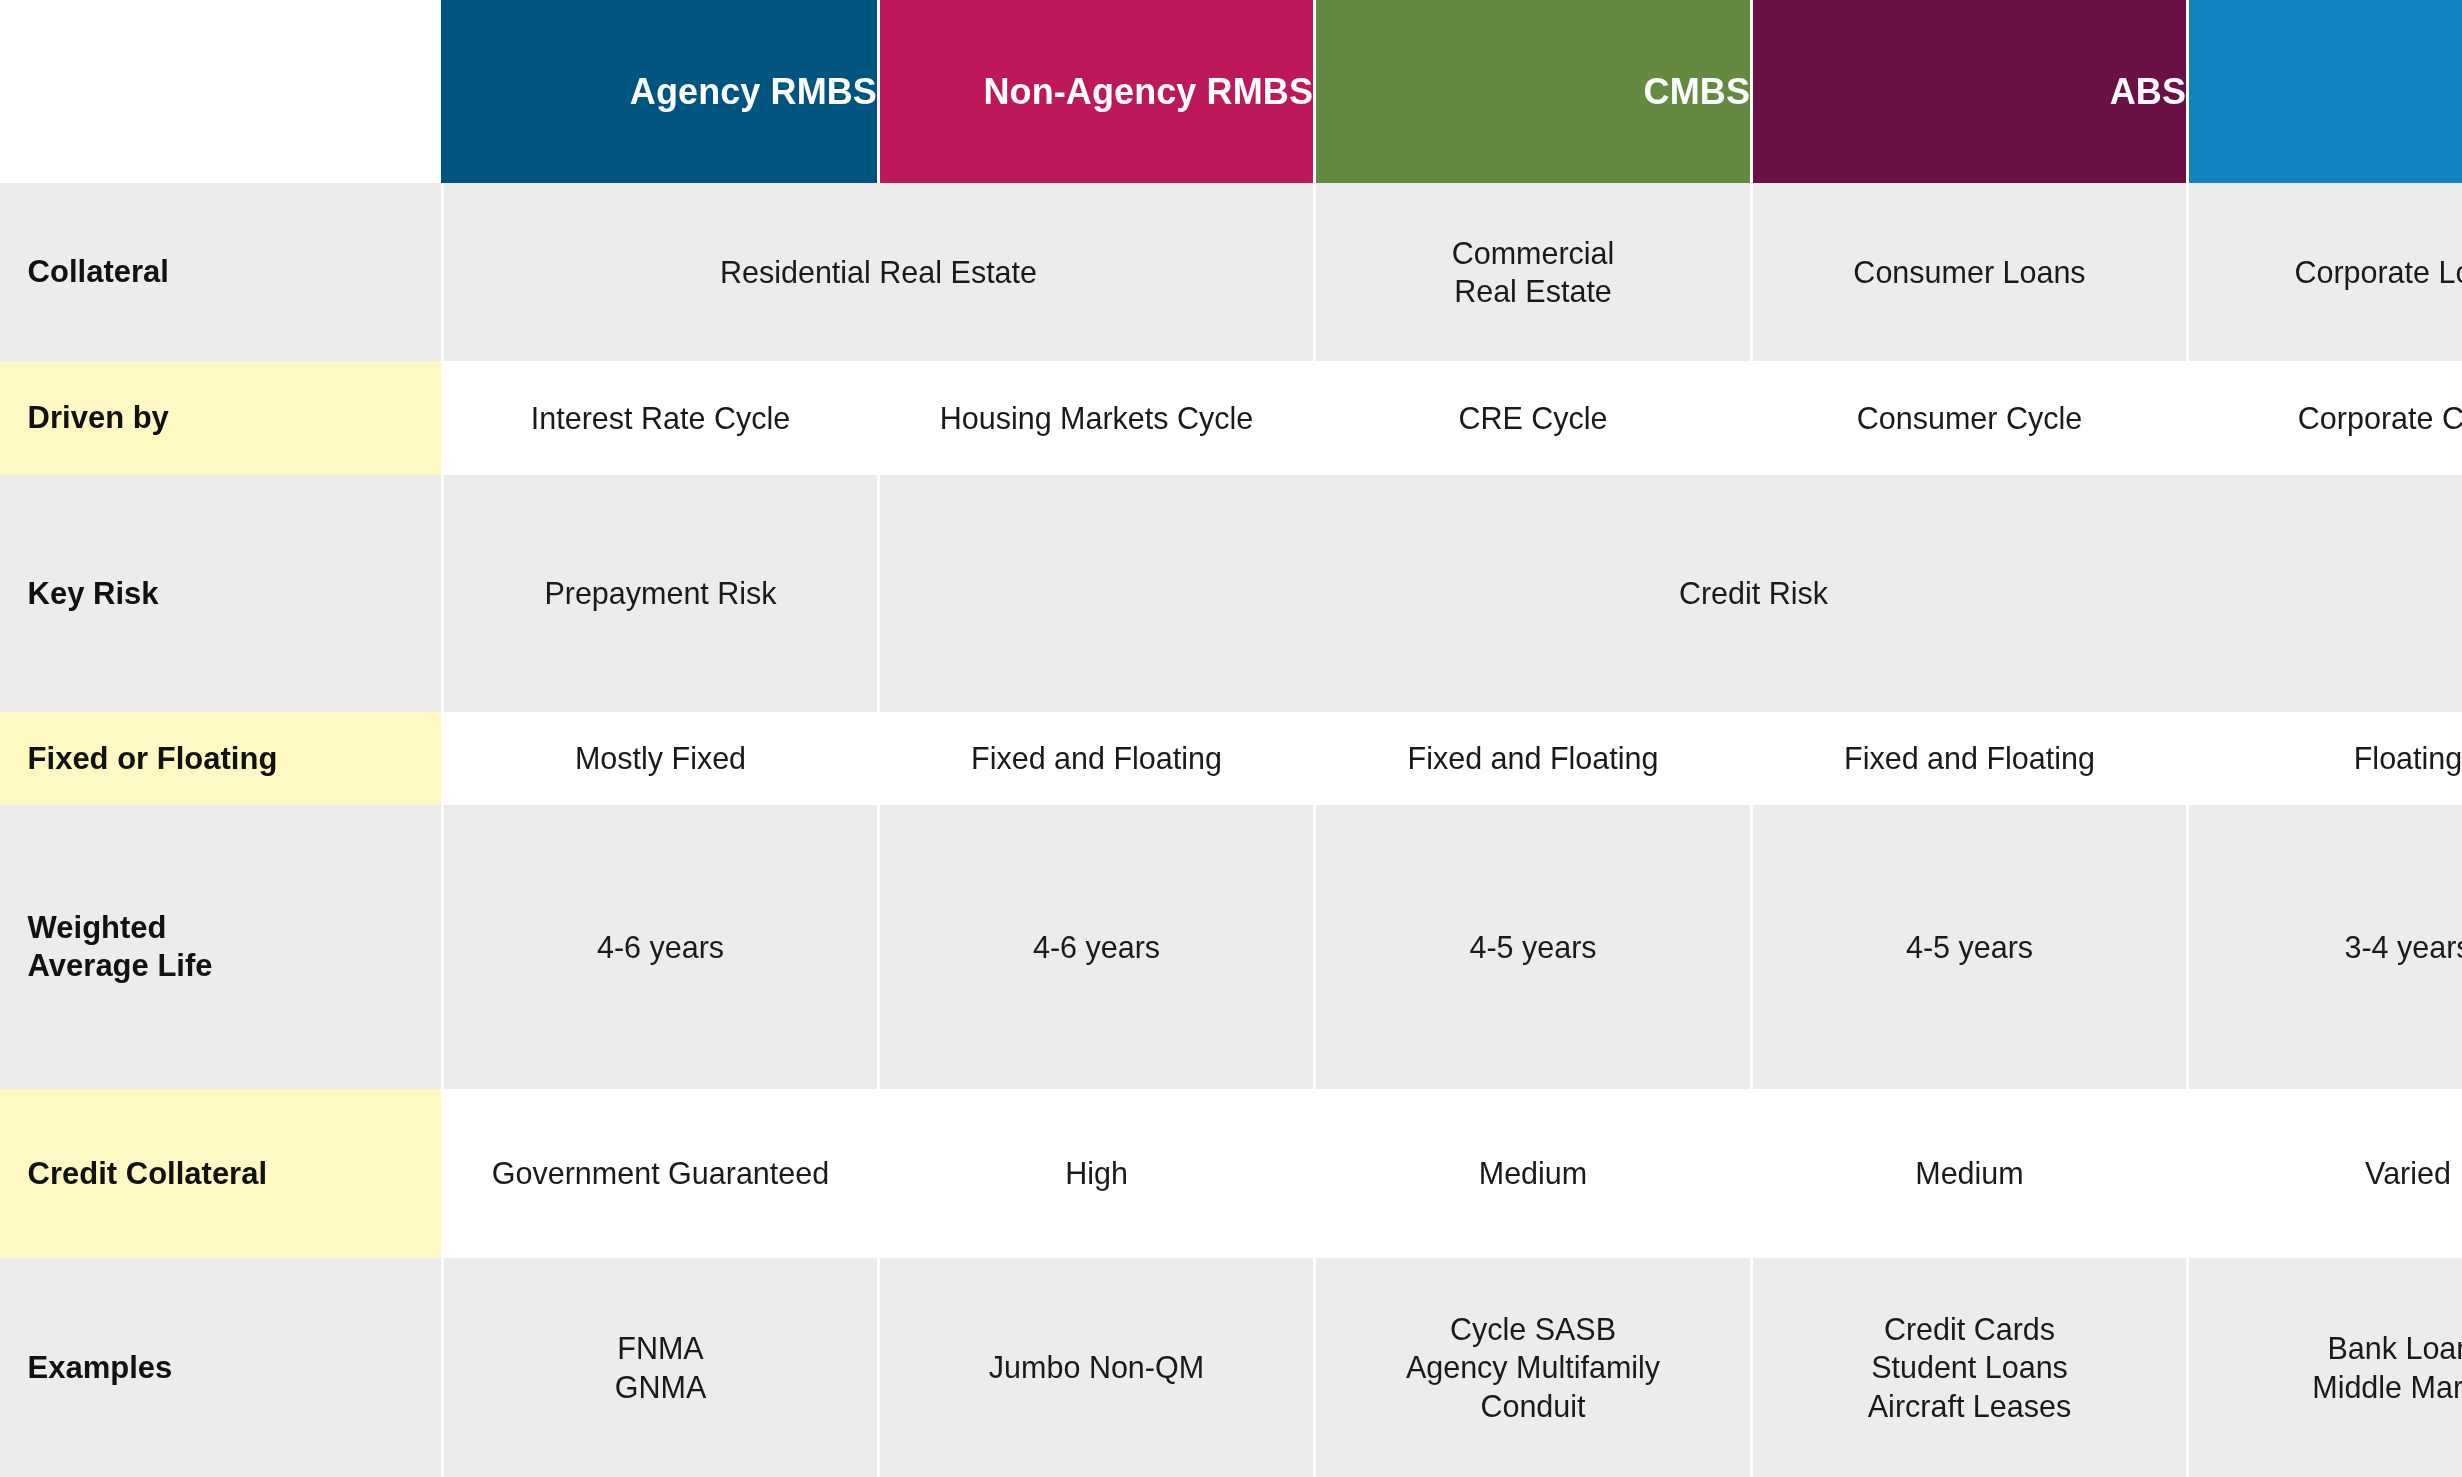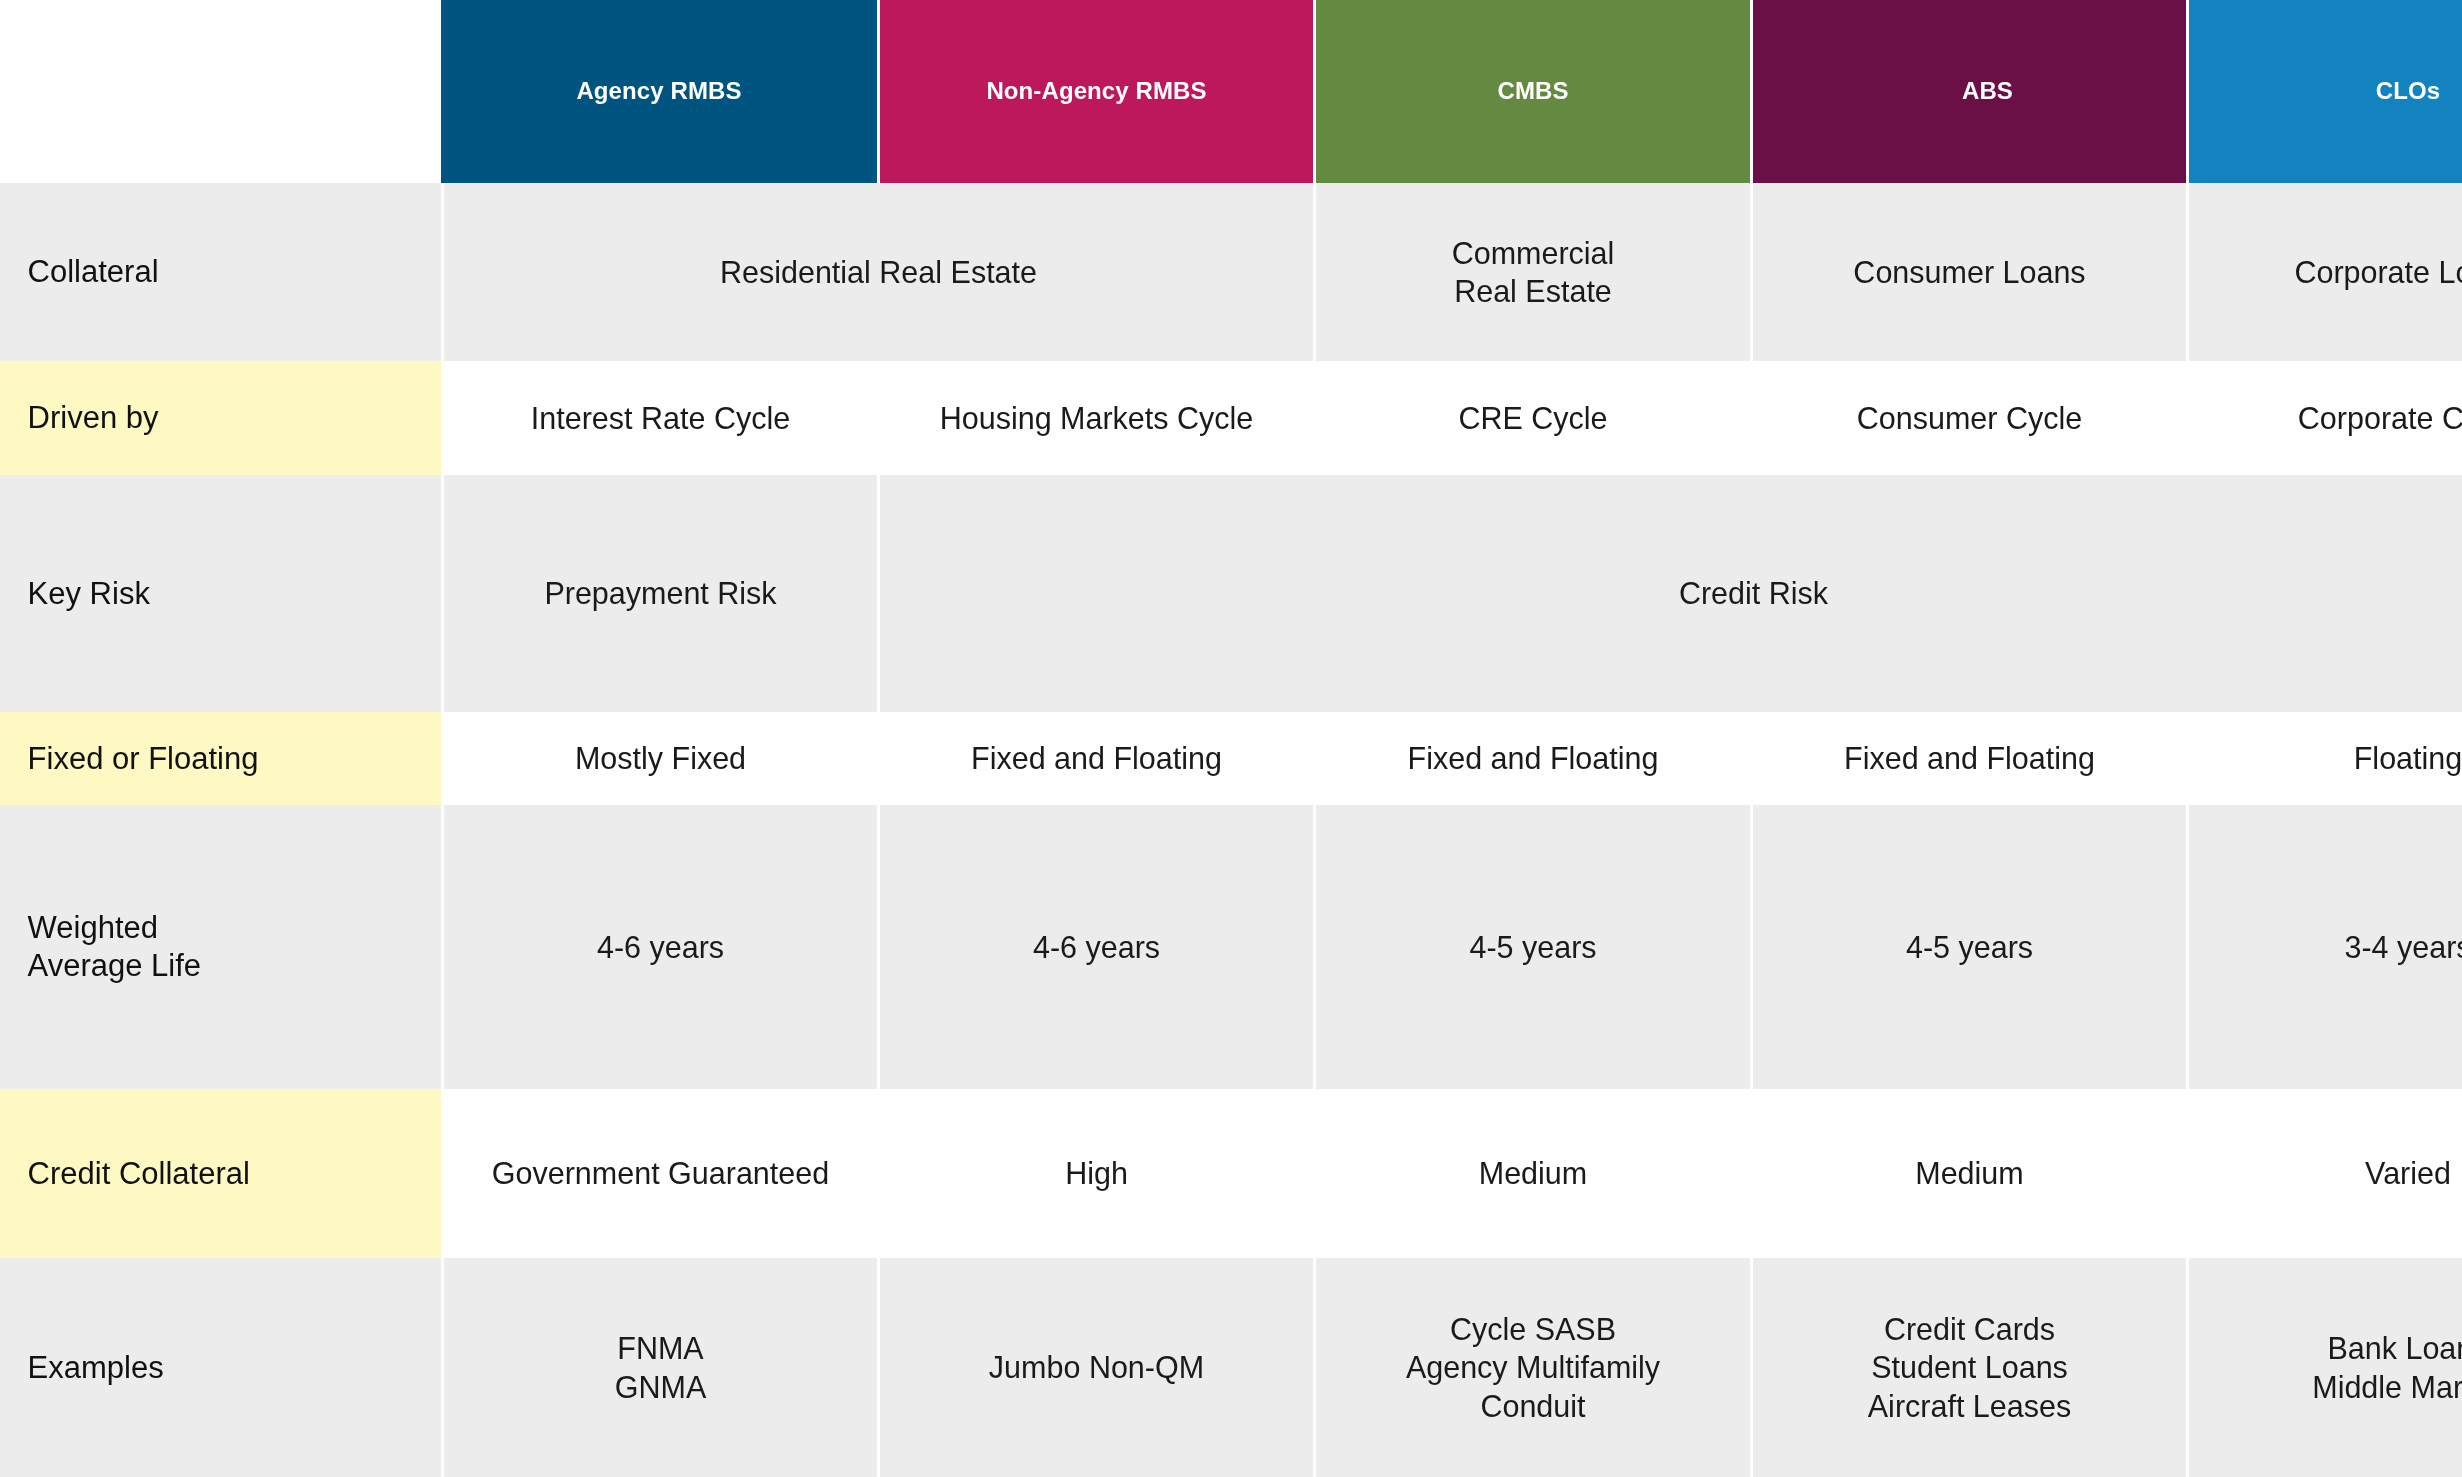--- a/index.html
+++ b/index.html
@@ -34,38 +34,38 @@
   col.c-5 { width: 441px; }
 
   
   tr.head-row { height: 183px; }
   th.corner {
     background: #ffffff;
     border: none;
   }
   th.hcell {
     color: #ffffff;
-    font-size: 24px;
+    font-size: 36px;
     font-weight: bold;
-    text-align: center;
+    text-align: right;
     vertical-align: middle;
     letter-spacing: 0.1px;
     border-left: 3.4px solid #ffffff;
     border-bottom: 0;
     line-height: 1.1;
   }
   th.hcell.first { border-left: 0; }
 
   
   tr.band-a > td { background: #ececec; }
   tr.band-b > td { background: #ffffff; }
 
   td.rowlabel {
     font-size: 31px;
-    font-weight: normal;
+    font-weight: bold;
     color: #111111;
     text-align: left;
     vertical-align: middle;
     padding-left: 27.6px;
     line-height: 1.22;
     border: none;
   }
   td.val {
     font-size: 30.5px;
     font-weight: normal;

